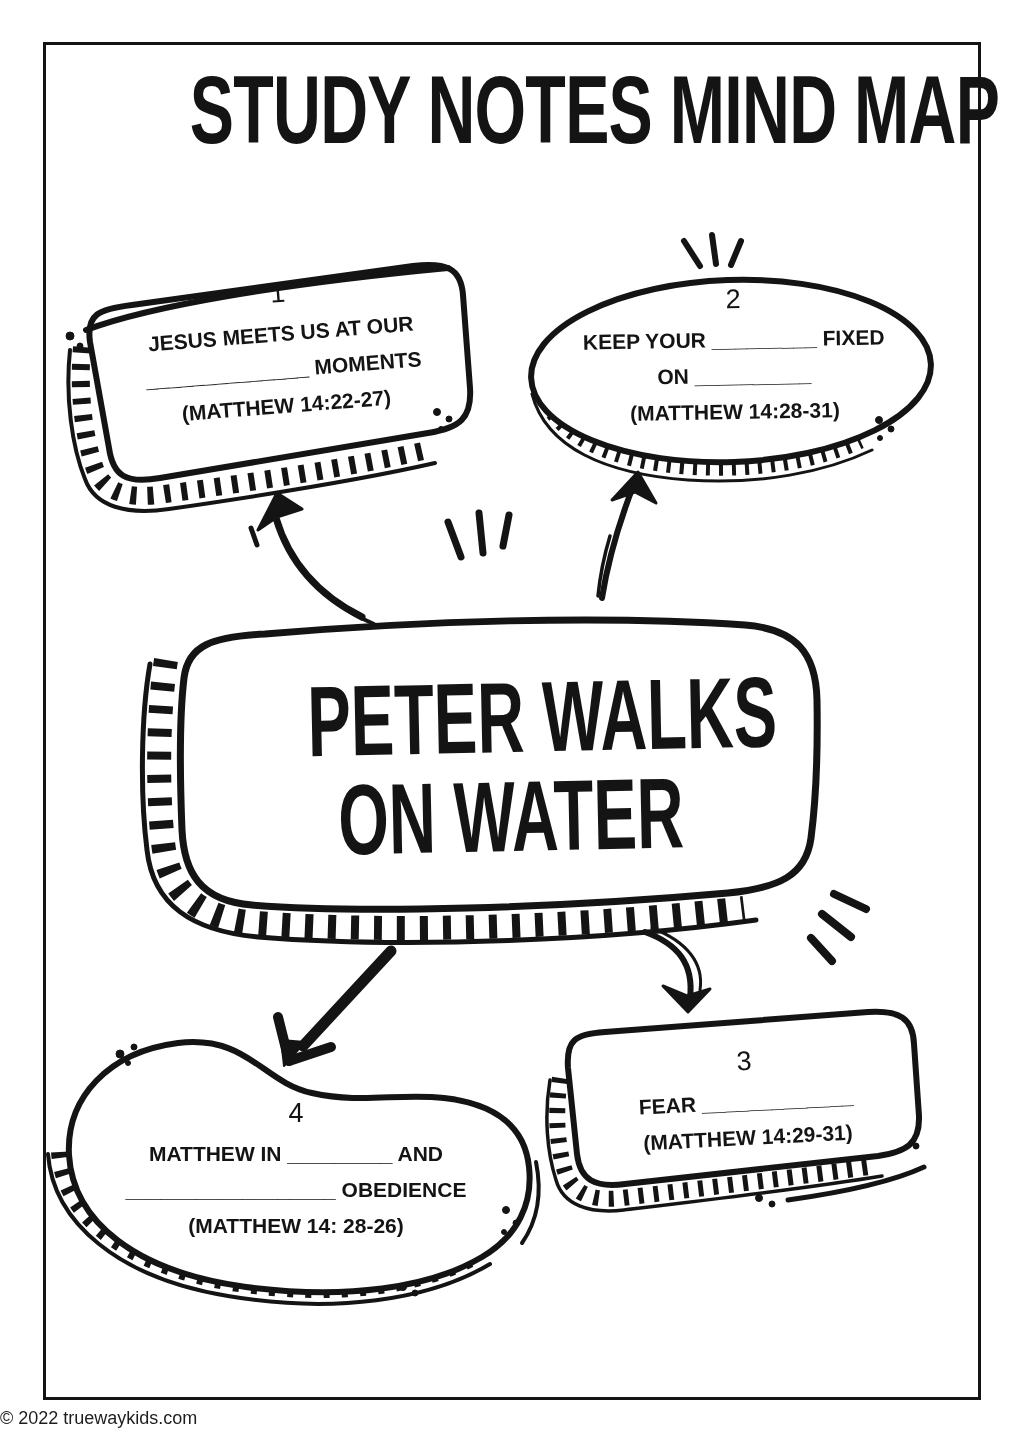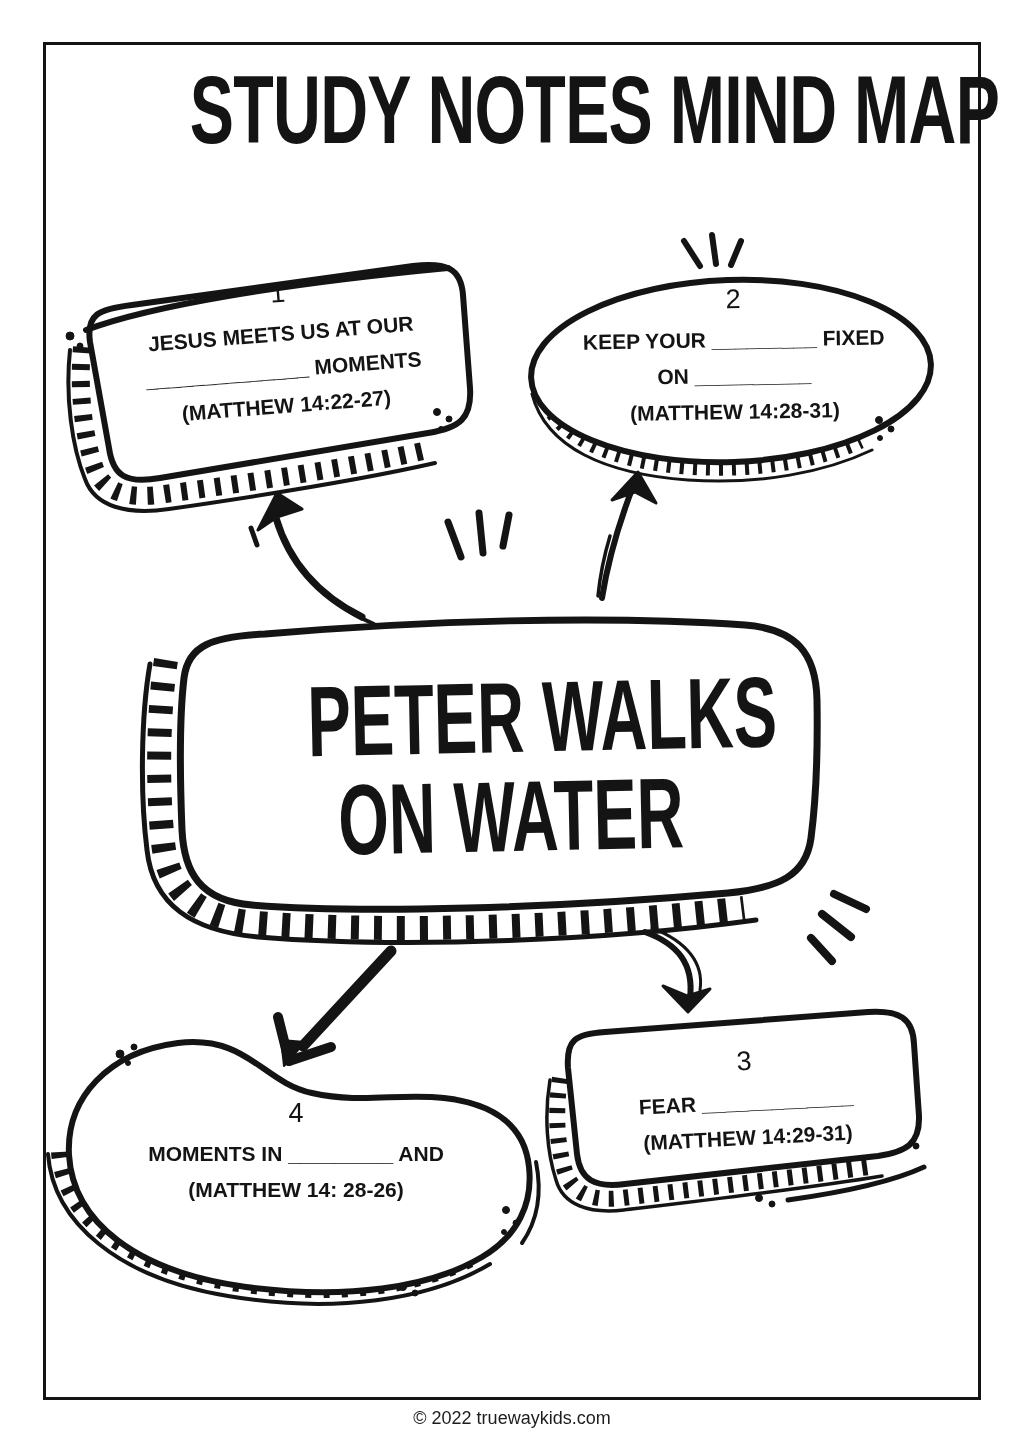--- a/index.html
+++ b/index.html
@@ -30,21 +30,21 @@
   .node4{left:108px;top:1096px;width:376px;}
   .center-text{
     position:absolute;left:200px;top:668px;width:620px;text-align:center;
     transform:rotate(-1.2deg);
   }
   .big{
     font-size:100px;line-height:99px;font-weight:bold;white-space:nowrap;
     transform:scaleX(0.65);transform-origin:50% 50%;
   }
   .footer{
-    position:absolute;left:0;top:1406px;width:1024px;text-align:center;
+    position:absolute;left:0;top:1406px;width:1024px;
     font-size:18px;line-height:24px;color:#1d1d1d;
   }
 </style>
 </head>
 <body>
 
 <div class="page">
 
   <div class="page-border"></div>
 
@@ -173,19 +173,20 @@
   </div>
 
   <div class="node-text node3">
     <div class="num">3</div>
     <div class="ln">FEAR _____________</div>
     <div class="ln">(MATTHEW 14:29-31)</div>
   </div>
 
   <div class="node-text node4">
     <div class="num">4</div>
-    <div class="ln">MOMENTS IN _________ AND</div>
+    <div class="ln">MATTHEW IN _________ AND</div>
+    <div class="ln">__________________ OBEDIENCE</div>
     <div class="ln">(MATTHEW 14: 28-26)</div>
   </div>
 
   <div class="footer">© 2022 truewaykids.com</div>
 
 </div>
 
 </body></html>

